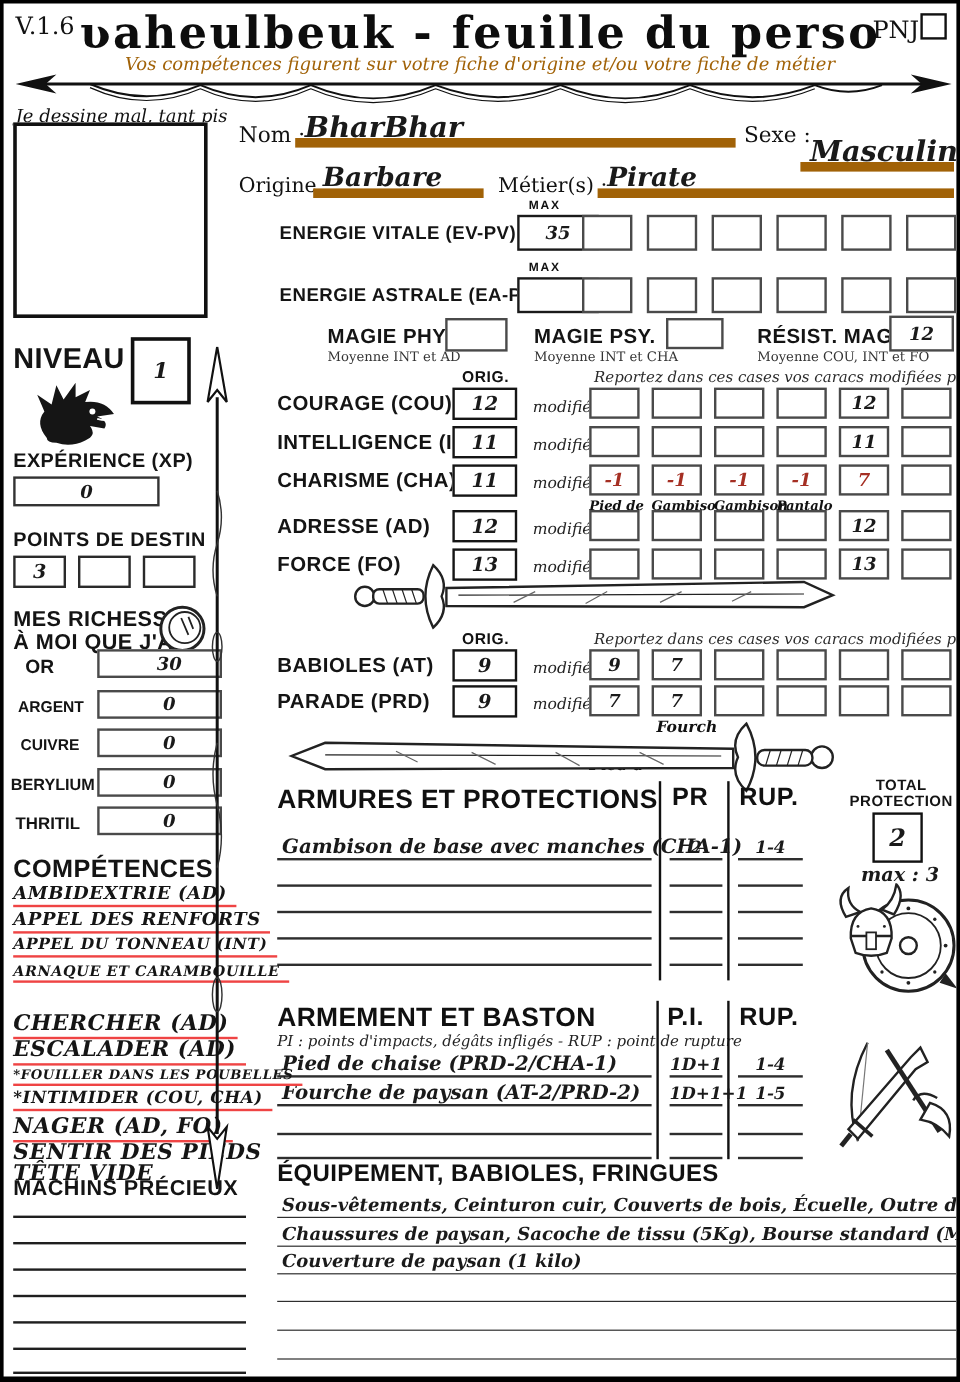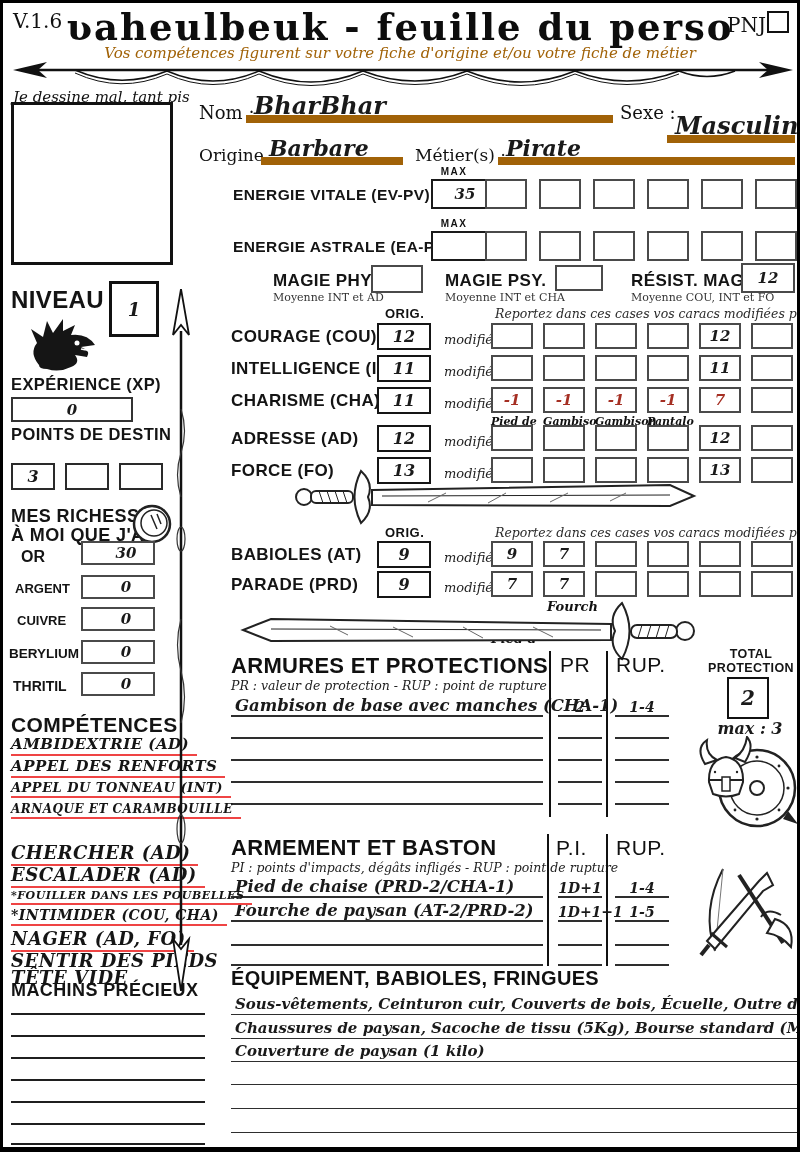--- a/index.html
+++ b/index.html
@@ -49,29 +49,29 @@
   .orig-h { font-weight:bold; font-size:13px; letter-spacing:.5px; }
   .report-note { font-family:"DejaVu Serif",serif; font-style:italic; font-size:12.5px; color:#2a2a2a; white-space:nowrap; }
   
   .tdiv { width:2px; background:#111; }
   .arow { position:absolute; left:228px; width:566px; height:22px; }
   .lname { position:absolute; left:0; top:0; width:312px; height:22px; border-bottom:2px solid #2e2e2e; }
   .lname .hw { position:absolute; bottom:0px; left:4px; font-size:16.5px; white-space:nowrap; }
   .lpr  { position:absolute; left:327px; top:0; width:44px; height:22px; border-bottom:2px solid #2e2e2e; text-align:center; }
   .lrup { position:absolute; left:384px; top:0; width:54px; height:22px; border-bottom:2px solid #2e2e2e; text-align:center; }
   .lpr .hw, .lrup .hw { font-size:14px; position:relative; top:3px; }
-  .colh { font-weight:normal; font-size:21px; letter-spacing:.5px; }
+  .colh { font-weight:bold; font-size:21px; letter-spacing:.5px; }
   .legend { font-family:"DejaVu Serif",serif; font-style:italic; font-size:12.5px; color:#222; }
   .sechead { font-weight:bold; font-size:22px; letter-spacing:.3px; color:#101010; }
   
   .eqline { position:absolute; left:228px; width:566px; height:22px; border-bottom:1.8px solid #2e2e2e; }
   .eqline .hw { position:absolute; bottom:1px; left:4px; font-size:15px; white-space:nowrap; }
   
   .mrow-label { position:absolute; font-weight:bold; color:#141414; }
-  .mbox { position:absolute; left:78px; width:74px; height:24px;padding-left:16px; }
+  .mbox { position:absolute; left:78px; width:104px; height:24px;padding-left:16px; }
   .dbox { position:absolute; top:0; width:44px; height:27px; border:2.5px solid #2a2a2a; background:#fff; display:flex; align-items:center; justify-content:center; }
   .skill { position:absolute; left:8px; font-family:"DejaVu Serif",serif; font-style:italic; font-weight:bold; color:#151515; border-bottom:2px solid #ef4444; padding:0 8px 1px 0; white-space:nowrap; letter-spacing:.5px; }
   .noline { border-bottom:none; }
   .mline { position:absolute; left:8px; width:194px; height:20px; border-bottom:2px solid #1f1f1f; }
 </style>
 </head>
 <body>
 
 <div class="page">
 
@@ -381,21 +381,20 @@
       <rect x="26" y="24" width="46" height="13" rx="6" fill="#fff" stroke="#222" stroke-width="2"></rect>
       <path d="M34,24 l4,13 M43,24 l4,13 M52,24 l4,13 M61,24 l4,13" stroke="#222" stroke-width="1"></path>
       <path d="M81,2 Q66,30 81,58 Q95,45 88,30 Q95,15 81,2 Z" fill="#fff" stroke="#222" stroke-width="2"></path>
       <polygon points="92,23 432,18 460,29 432,40 92,39" fill="#fff" stroke="#222" stroke-width="2"></polygon>
       <line x1="102" y1="29" x2="432" y2="28" stroke="#222" stroke-width="1"></line>
       <path d="M150,36 l20,-10 M220,37 l20,-11 M290,36 l20,-10 M355,34 l18,-9" stroke="#666" stroke-width="1" fill="none"></path>
     </g>
   </svg>
 
   <div class="abs sechead" style="left:228px;top:650px;">ARMURES ET PROTECTIONS</div>
-  <div class="abs legend" style="left:228px;top:675px;">PR : valeur de protection - RUP : point de rupture</div>
   <div class="abs colh" style="left:557px;top:650px;">PR</div>
   <div class="abs colh" style="left:613px;top:650px;">RUP.</div>
   <div class="abs tdiv" style="left:546px;top:648px;height:166px;"></div>
   <div class="abs tdiv" style="left:603px;top:648px;height:166px;"></div>
 
   <div class="abs head" style="left:700px;top:644px;width:96px;text-align:center;font-size:12.5px;">TOTAL</div>
   <div class="abs head" style="left:700px;top:658px;width:96px;text-align:center;font-size:12.5px;">PROTECTION</div>
   <div class="abs" style="left:724px;top:674px;width:42px;height:42px;border:2.5px solid #111;display:flex;align-items:center;justify-content:center;">
       <span class="hw" style="font-size:20px;">2</span>
     </div>
@@ -538,21 +537,21 @@
     <path d="M14,50 Q4,38 12,28 L6,14 L18,22 L22,6 L28,18 L38,4 L38,16 L50,10 L46,20 Q62,18 70,30 L56,32 Q66,36 62,42 L50,40 Q56,48 46,52 Q34,58 22,54 Q14,54 14,50 Z" fill="#151515"></path>
     <circle cx="52" cy="28" r="2.5" fill="#fff"></circle>
     <path d="M56,34 q8,2 12,0" stroke="#fff" stroke-width="1.5" fill="none"></path>
   </svg>
 
   <div class="abs head" style="left:8px;top:372px;font-size:16.5px;">EXPÉRIENCE (XP)</div>
   <div class="abs vbox" style="left:8px;top:394px;width:122px;height:25px;border-color:#333;">
       <span class="hw">0</span>
     </div>
 
-  <div class="abs head" style="left:8px;top:422px;font-size:16.5px;">POINTS DE DESTIN</div>
+  <div class="abs head" style="left:8px;top:438px;font-size:16.5px;">POINTS DE DESTIN</div>
   <div class="abs" style="left:0;top:460px;width:170px;height:28px;">
     <div class="dbox" style="left:8px;">
         <span class="hw">3</span>
       </div>
     <div class="dbox" style="left:62px;">
         <span class="hw"></span>
       </div>
     <div class="dbox" style="left:116px;">
         <span class="hw"></span>
       </div>

